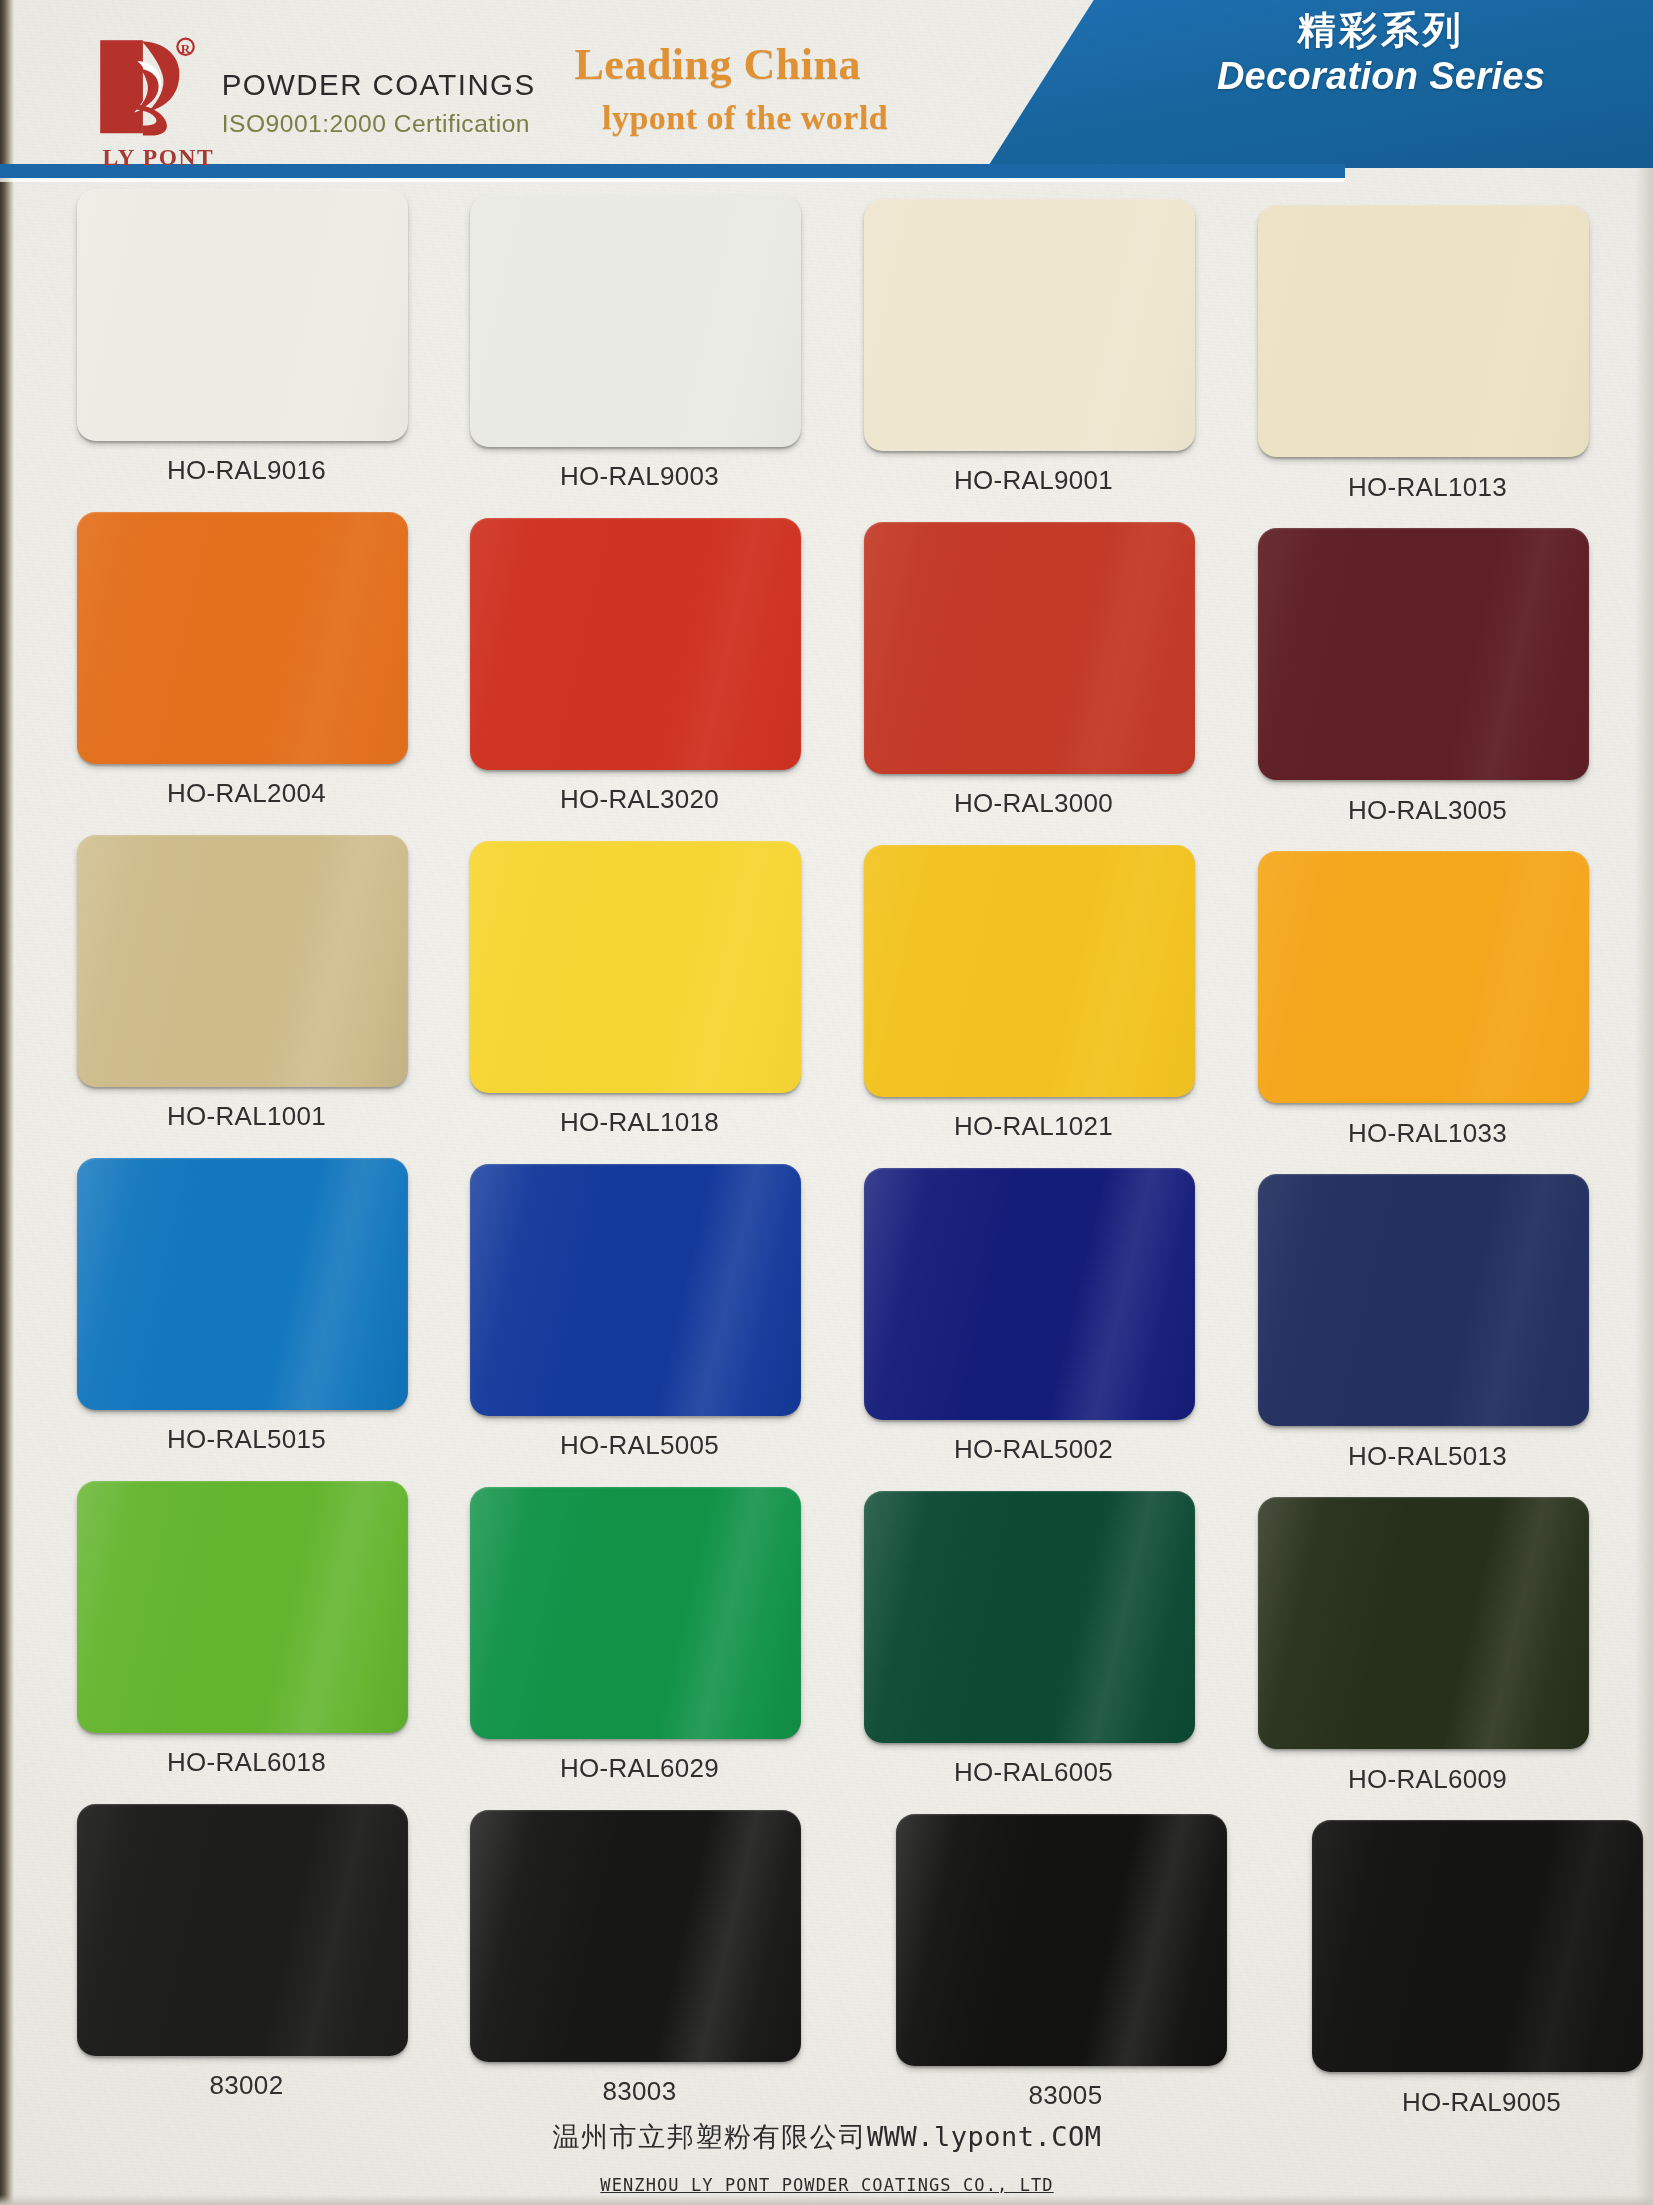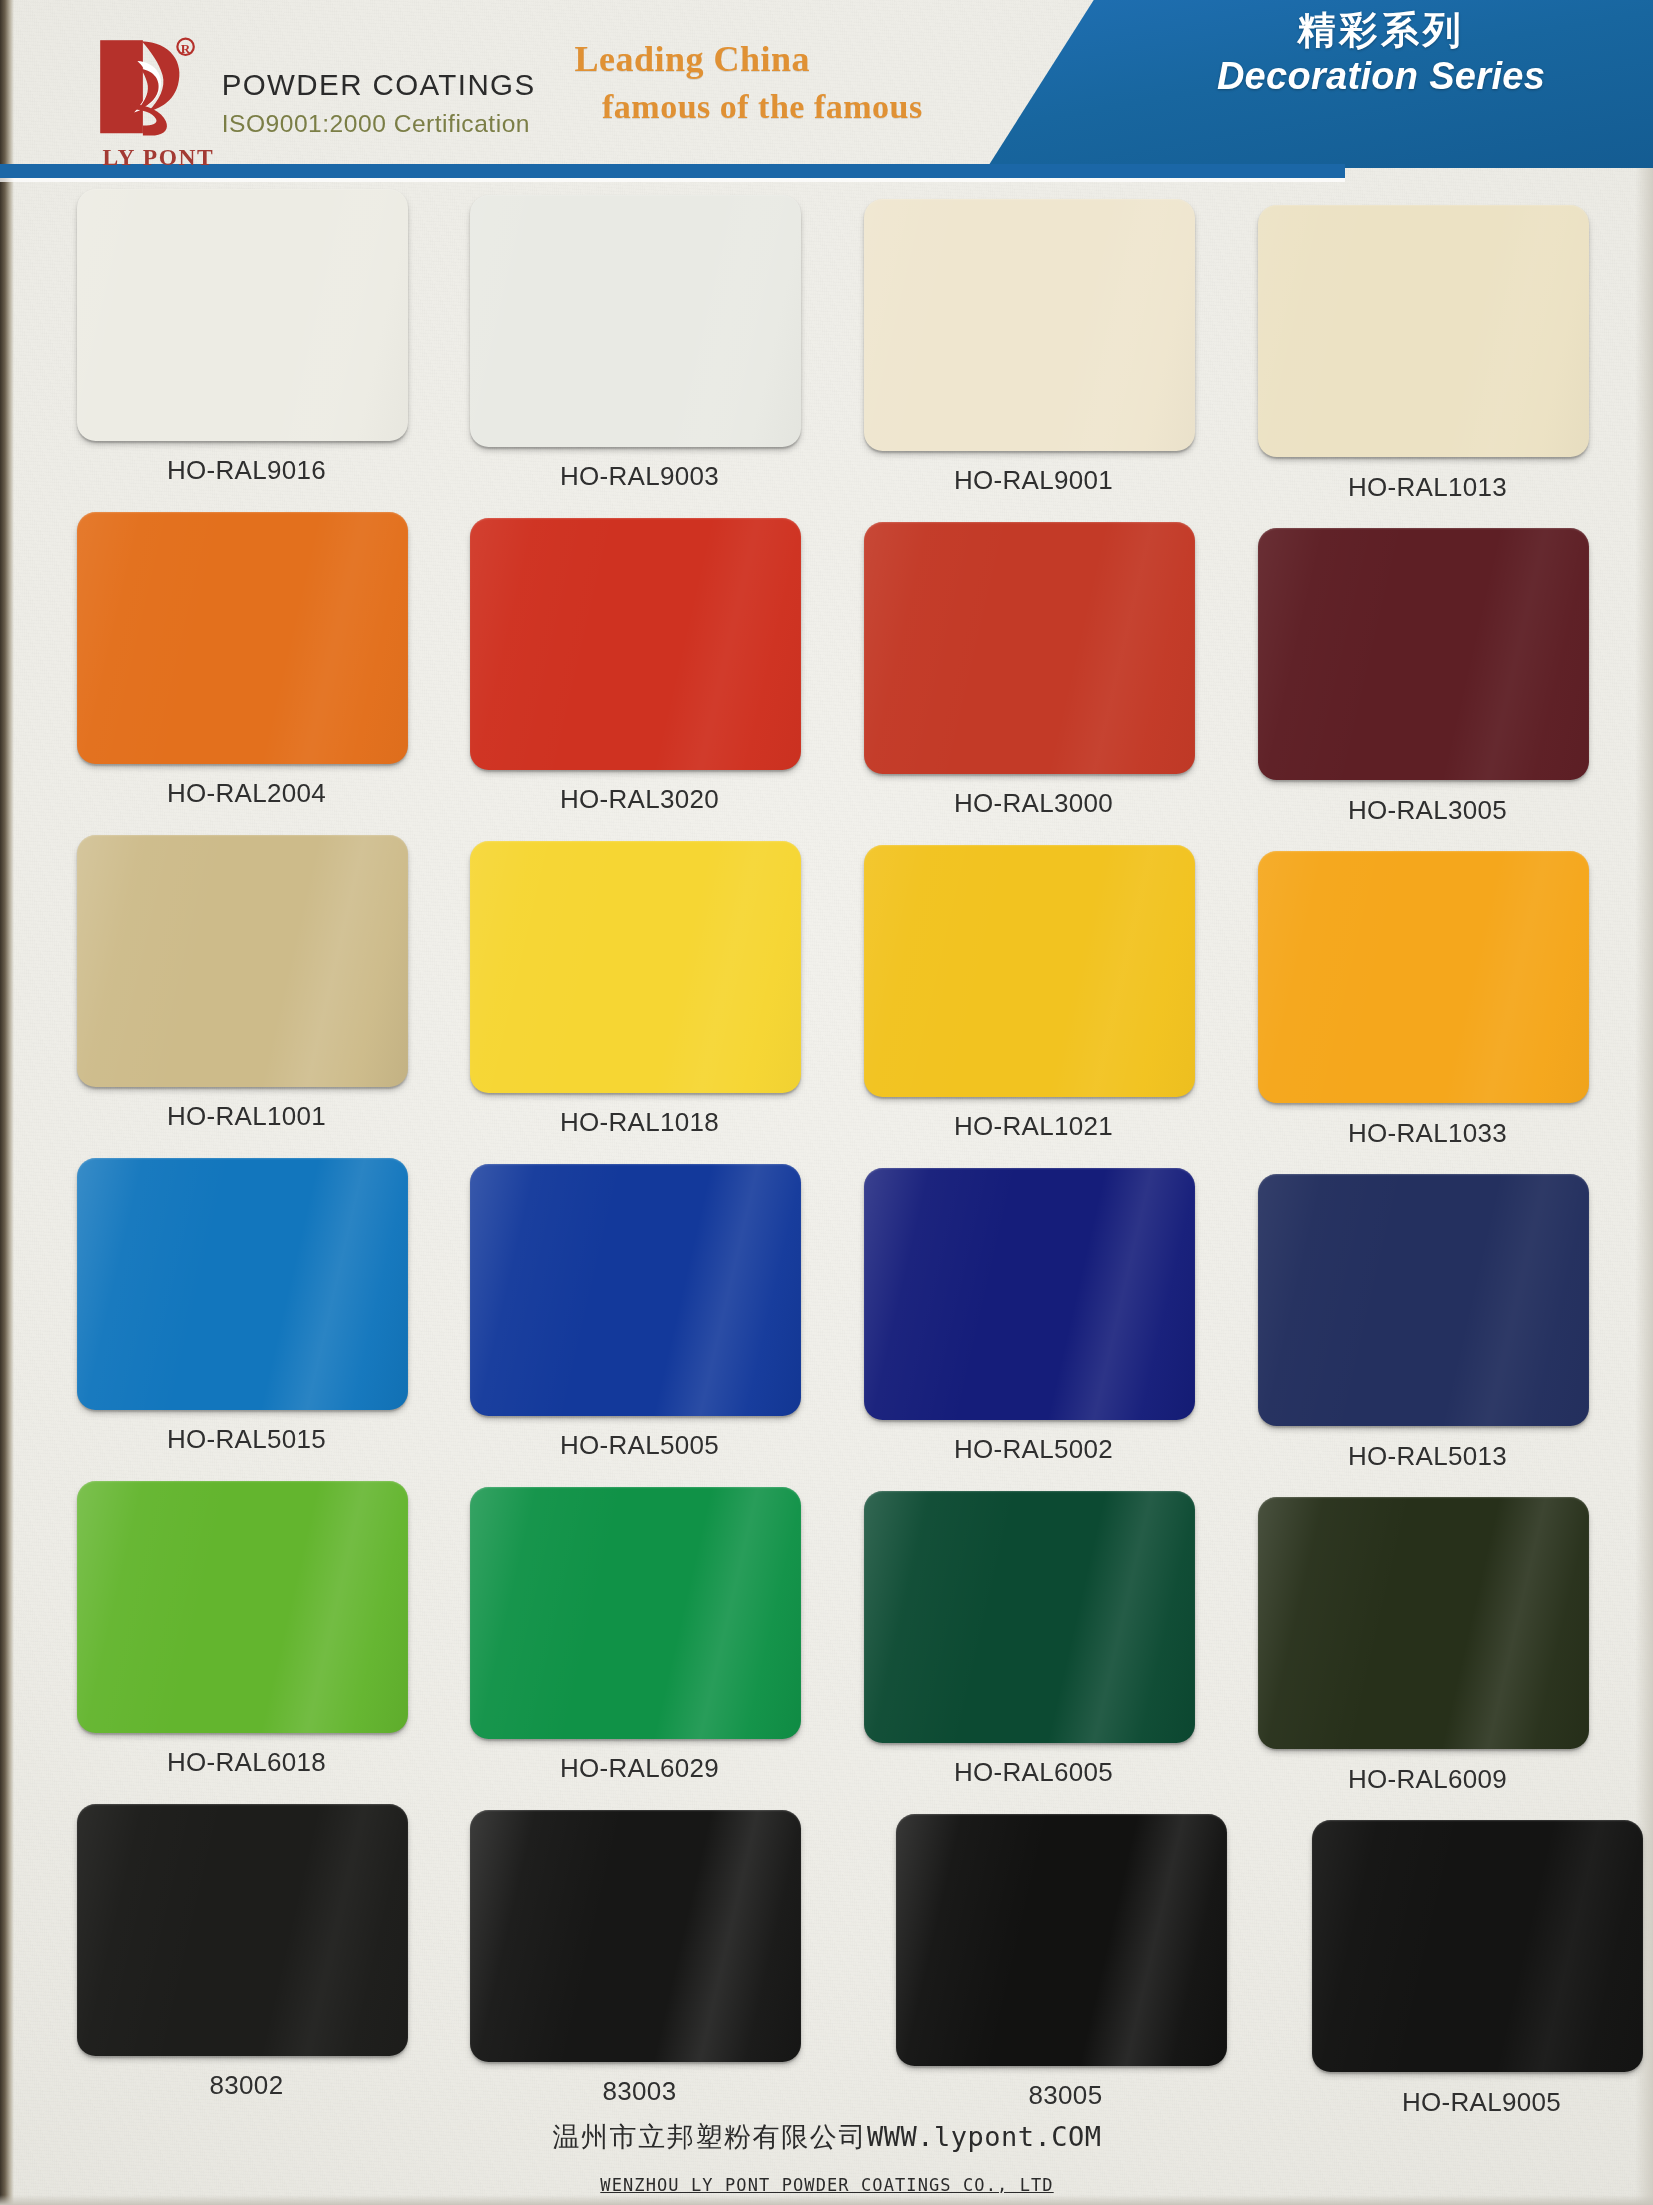--- a/index.html
+++ b/index.html
@@ -170,21 +170,21 @@
   .slogan {
     position: absolute;
     left: 569px;
     top: 36px;
     font-family: "Liberation Serif", serif;
     color: #e09134;
     font-weight: 700;
     line-height: 1.33;
     text-shadow: 0 0.5px 0.5px rgba(0,0,0,0.10);
   }
-  .slogan-l1 { font-size: 36px; letter-spacing: 0.5px; text-align: left; padding-left: 5.5px;}
+  .slogan-l1 { font-size: 44px; letter-spacing: 0.5px; text-align: left; padding-left: 5.5px;}
   .slogan-l2 { font-size: 34px; letter-spacing: 0.5px; text-align: left; padding-left: 33px;}
 
   
   .grid {
     position: absolute;
     left: 0;
     top: 189px;
     width: 1654px;
   }
   .swatch-row {
@@ -308,21 +308,21 @@
         <div class="logo-wordmark">LY PONT</div>
       </div>
       <div class="logo-text">
         <div class="brand-line1">POWDER COATINGS</div>
         <div class="brand-line2">ISO9001:2000 Certification</div>
       </div>
     </div>
 
     <div class="slogan">
       <div class="slogan-l1">Leading China</div>
-      <div class="slogan-l2">famous of the famous</div>
+      <div class="slogan-l2">lypont of the world</div>
     </div>
 
   </div>
 
   <div class="grid" id="swatch-grid">
       <div class="swatch-row">
         <div class="swatch-cell" style="left: 77px; top: 0px;">
           <div class="chip matte" title="HO-RAL9016" style="background: rgb(237, 236, 228);"></div>
           <div class="chip-label">HO-RAL9016</div>
         </div>

